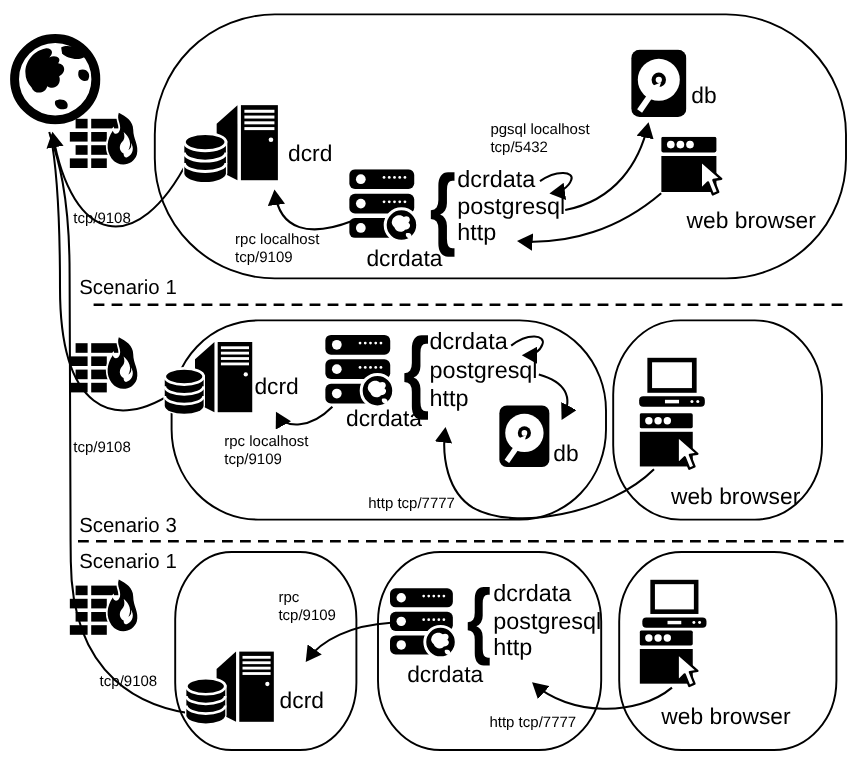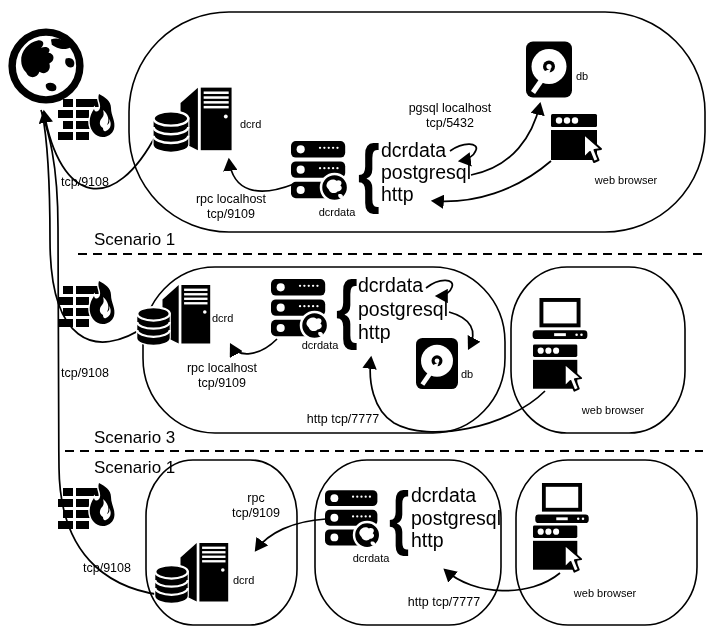--- a/index.html
+++ b/index.html
@@ -1,22 +1,22 @@
 <!DOCTYPE html>
 <html><head>
 <meta charset="utf-8">
 <style>
   html,body{margin:0;padding:0;background:#fff;}
   .stage{position:relative;width:720px;height:637px;background:#fff;overflow:hidden;
          font-family:"Liberation Sans",sans-serif;color:#000;}
   .base{position:absolute;left:0;top:0;}
   .t{position:absolute;white-space:nowrap;color:#000;}
-  .scen{font-size:17px;margin-left:28px;}
-  .port{font-size:12.5px;line-height:14.5px;text-align:center;transform:translateX(-50%);}
-  .ilabel{font-size:11px;}
+  .scen{font-size:17px;}
+  .port{font-size:12.5px;line-height:14.5px;text-align:left;transform:translateX(-50%);}
+  .ilabel{font-size:19px;}
   .ctr{transform:translateX(-50%);text-align:left;}
   .item{font-size:19.5px;}
   .complist{display:flex;flex-direction:column;}
   .brace{font-weight:bold;transform:translate(-50%,-50%) scaleY(1.35);}
 </style>
 </head>
 <body>
 
 <div class="stage">
 

